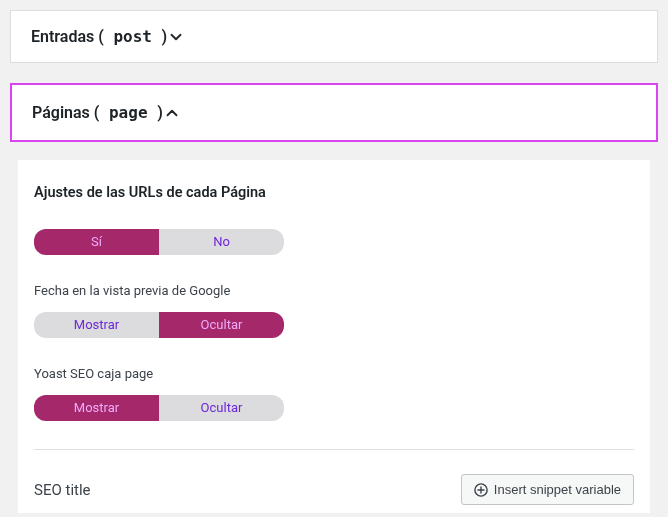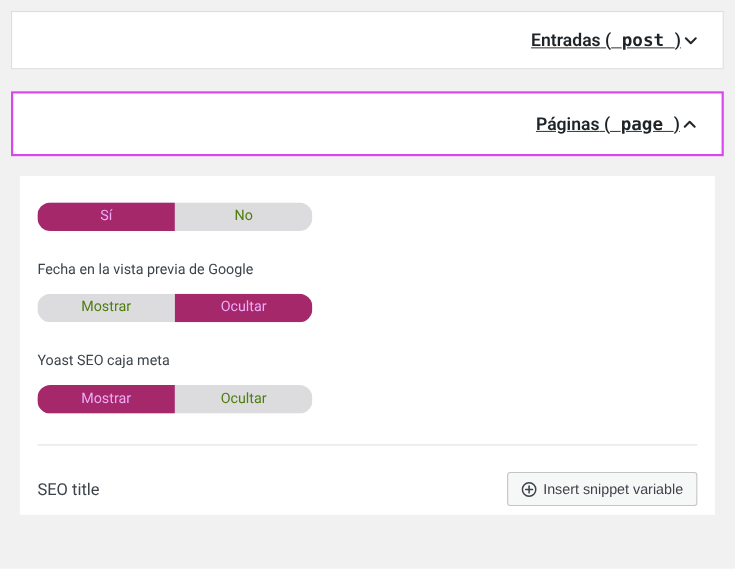--- a/index.html
+++ b/index.html
@@ -16,24 +16,23 @@
     border: 1px solid #ddd;
     margin-bottom: 20px;
   }
   .panel.open {
     border: 2px solid #d946ef;
     margin-bottom: 0;
   }
   .panel-header {
     display: flex;
     align-items: center;
-    justify-content: flex-end;
+    justify-content: flex-start;
     padding: 16px 20px;
     cursor: pointer;
-    text-decoration: underline;
   }
   .panel.open .panel-header {
     padding: 18px 20px;
   }
   .panel-title {
     font-size: 16px;
     font-weight: 600;
     color: #1d2327;
   }
   .panel-title .slug {
@@ -92,21 +91,21 @@
     overflow: hidden;
     margin-bottom: 28px;
   }
   .toggle-opt {
     flex: 1;
     text-align: center;
     padding: 5px 0 6px 0;
     font-size: 13px;
     cursor: pointer;
     background: #dcdcde;
-    color: #4d7c0f;
+    color: #6d28d9;
   }
   .toggle-opt.active {
     background: #a4286a;
     color: #f0abfc;
   }
   .divider {
     border: none;
     border-top: 1px solid #e0e0e0;
     margin: 18px 0 24px 0;
   }
@@ -161,36 +160,37 @@
     </div>
     <svg class="chevron" viewBox="0 0 24 24">
         <polyline points="6 15 12 9 18 15"></polyline>
       </svg>
   </div>
 </div>
 
 <div class="content-wrap">
   <div class="content">
 
+    <div class="section-title">Ajustes de las URLs de cada Página</div>
 
     <div class="toggle">
       <div class="toggle-opt active">Sí</div>
       <div class="toggle-opt">No</div>
     </div>
 
     <div class="field-label">
       <span>Fecha en la vista previa de Google</span>
     </div>
     <div class="toggle">
       <div class="toggle-opt">Mostrar</div>
       <div class="toggle-opt active">Ocultar</div>
     </div>
 
     <div class="field-label">
-      <span>Yoast SEO caja meta</span>
+      <span>Yoast SEO caja page</span>
     </div>
     <div class="toggle">
       <div class="toggle-opt active">Mostrar</div>
       <div class="toggle-opt">Ocultar</div>
     </div>
 
     <hr class="divider">
 
     <div class="title-row">
       <div class="seo-title-label">SEO title</div>

